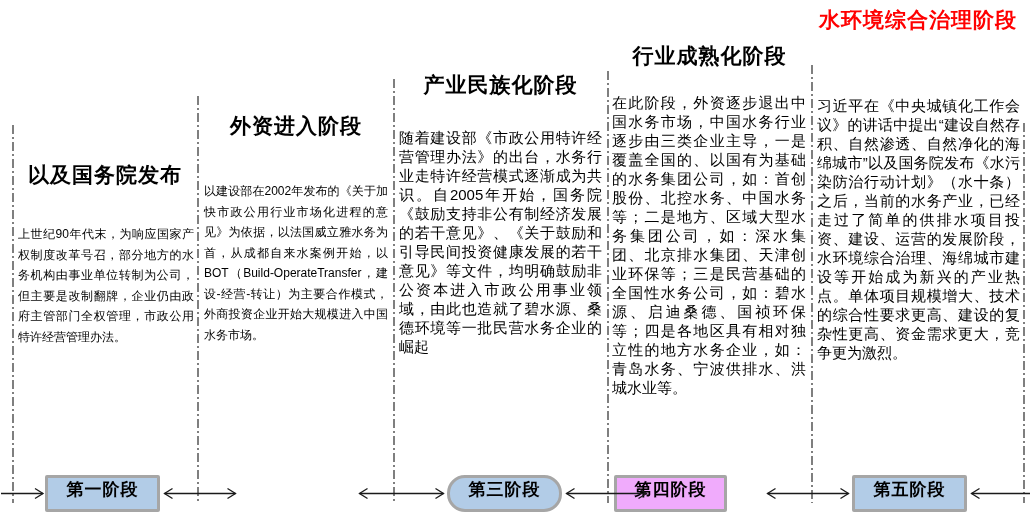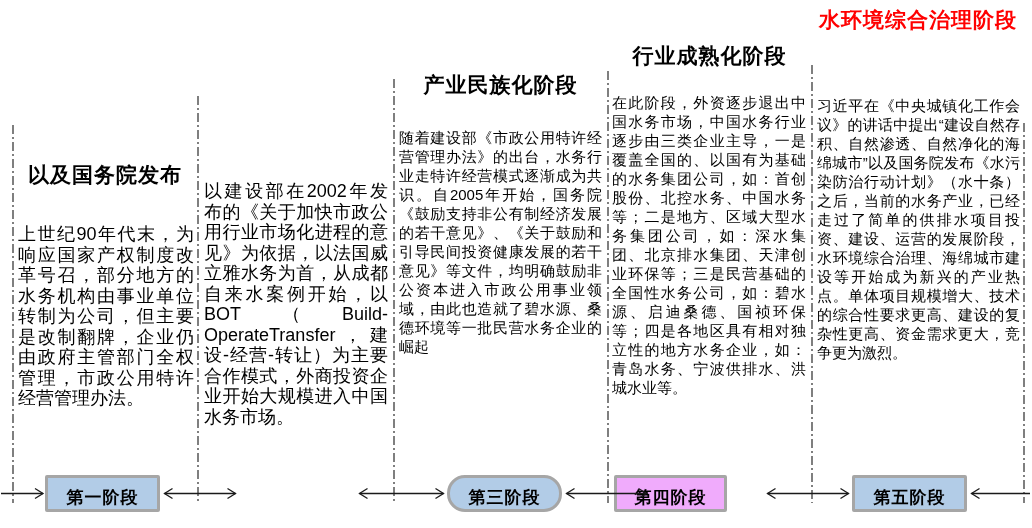--- a/index.html
+++ b/index.html
@@ -16,46 +16,47 @@
       transparent 14px, transparent 17px);
   }
 
   .stage-title {
     position:absolute; font-weight:bold; font-size:21px; line-height:23px;
     color:#000; text-align:center; letter-spacing:1px; white-space:nowrap;
   }
   .stage-body {
     position:absolute; color:#000; text-align:justify; text-justify:inter-character;
   }
-  .fs-a { font-size:18px; line-height:20.5px; }
+  .fs-a { font-size:12px; line-height:20.5px; }
   .fs-b { font-size:15px; line-height:19px; }
 
   .stage-box {
     position:absolute; top:475px; height:31px;
     border:3px solid #a6a6a6; border-radius:2px;
-    display:flex; align-items:flex-end; justify-content:center;
+    display:flex; align-items:flex-start; justify-content:center;
   }
   .stage-box span { font-weight:bold; font-size:17px; color:#000; letter-spacing:1px; }
 
   .arrow { position:absolute; top:487px; }
   .arrow line, .arrow path { stroke:#1a1a1a; stroke-width:1.3; fill:none; }
 </style>
 </head>
 <body>
 
 <div class="canvas">
 
   <div class="vline" style="left:12px;  top:125px; height:378px;"></div>
   <div class="vline" style="left:197px; top:96px;  height:407px;"></div>
   <div class="vline" style="left:393px; top:79px;  height:424px;"></div>
   <div class="vline" style="left:607px; top:71px;  height:432px;"></div>
   <div class="vline" style="left:811px; top:65px;  height:438px;"></div>
   <div class="vline" style="left:1023px;top:123px; height:380px;"></div>
 
   <div class="stage-title" style="left:13px;  width:184px; top:163px;" title="改制企业阶段">以及国务院发布</div>
+  <div class="stage-title" style="left:198px; width:196px; top:114px;">外资进入阶段</div>
   <div class="stage-title" style="left:394px; width:213px; top:73px;">产业民族化阶段</div>
   <div class="stage-title" style="left:608px; width:203px; top:44px;">行业成熟化阶段</div>
   <div class="stage-title" style="left: 812px; width: 212px; top: 8px; color: rgb(255, 0, 0);">水环境综合治理阶段</div>
 
   <div class="stage-body fs-a" style="left:18px;  width:176px; top:224px;">上世纪90年代末，为响应国家产权制度改革号召，部分地方的水务机构由事业单位转制为公司，但主要是改制翻牌，企业仍由政府主管部门全权管理，市政公用特许经营管理办法。</div>
   <div class="stage-body fs-a" style="left:204px; width:184px; top:181px;">以建设部在2002年发布的《关于加快市政公用行业市场化进程的意见》为依据，以法国威立雅水务为首，从成都自来水案例开始，以BOT（Build-OperateTransfer，建设-经营-转让）为主要合作模式，外商投资企业开始大规模进入中国水务市场。</div>
   <div class="stage-body fs-b" style="left:399px; width:203px; top:128px;">随着建设部《市政公用特许经营管理办法》的出台，水务行业走特许经营模式逐渐成为共识。自2005年开始，国务院《鼓励支持非公有制经济发展的若干意见》、《关于鼓励和引导民间投资健康发展的若干意见》等文件，均明确鼓励非公资本进入市政公用事业领域，由此也造就了碧水源、桑德环境等一批民营水务企业的崛起</div>
   <div class="stage-body fs-b" style="left:612px; width:194px; top:93px;">在此阶段，外资逐步退出中国水务市场，中国水务行业逐步由三类企业主导，一是覆盖全国的、以国有为基础的水务集团公司，如：首创股份、北控水务、中国水务等；二是地方、区域大型水务集团公司，如：深水集团、北京排水集团、天津创业环保等；三是民营基础的全国性水务公司，如：碧水源、启迪桑德、国祯环保等；四是各地区具有相对独立性的地方水务企业，如：青岛水务、宁波供排水、洪城水业等。</div>
   <div class="stage-body fs-b" style="left:817px; width:203px; top:96px;">习近平在《中央城镇化工作会议》的讲话中提出“建设自然存积、自然渗透、自然净化的海绵城市”以及国务院发布《水污染防治行动计划》（水十条）之后，当前的水务产业，已经走过了简单的供排水项目投资、建设、运营的发展阶段，水环境综合治理、海绵城市建设等开始成为新兴的产业热点。单体项目规模增大、技术的综合性要求更高、建设的复杂性更高、资金需求更大，竞争更为激烈。</div>
 

